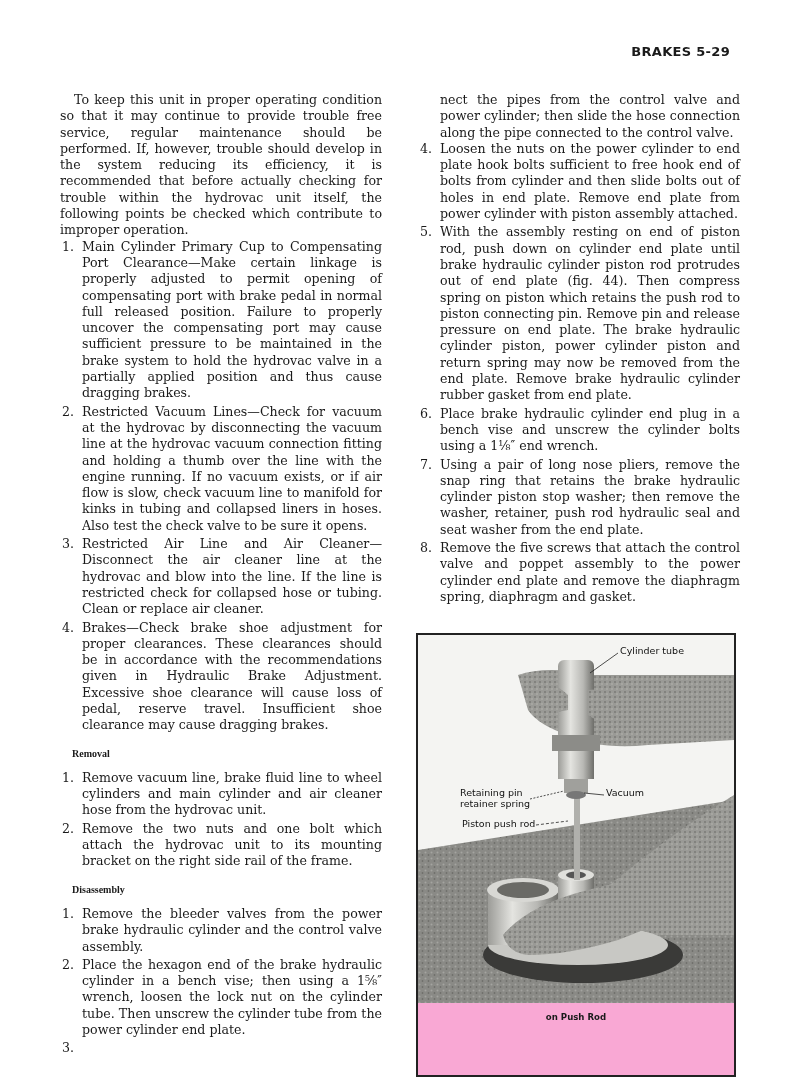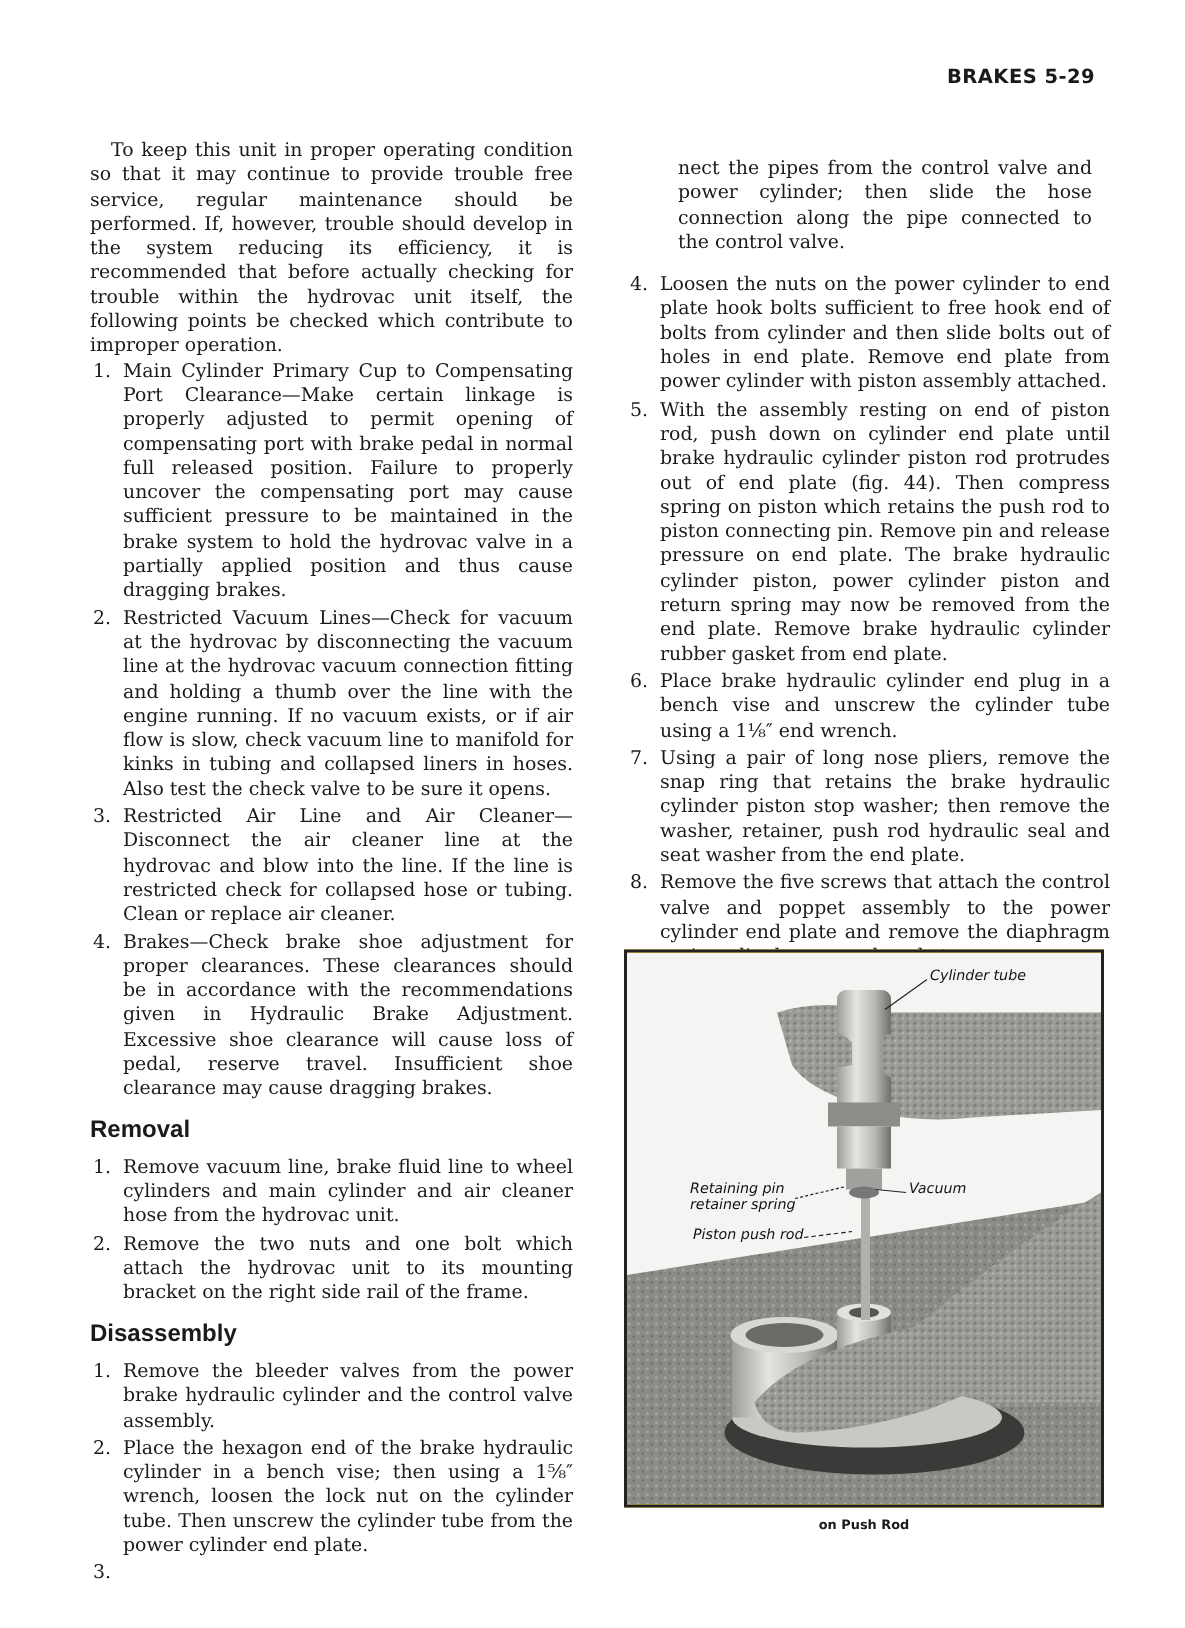--- a/index.html
+++ b/index.html
@@ -12,31 +12,31 @@
     font-family: "DejaVu Sans", "Liberation Sans", sans-serif;
     font-weight: bold; font-size: 13px; letter-spacing: 0.3px;
   }
   .col {
     position: absolute; top: 92px; width: 322px;
     font-size: 12.6px; line-height: 16.3px; text-align: justify;
   }
   .col.left { left: 60px; }
   .col.right { left: 418px; }
   p.para { margin: 0; text-indent: 14px; }
-  p.cont { margin: 12px; text-indent: 0; }
+  p.cont { margin: 0; text-indent: 0; }
   ol.steps { list-style: none; margin: 0; padding: 0; }
   ol.steps li { position: relative; padding-left: 22px; margin: 0 0 2px 0; }
   ol.steps li .num { position: absolute; left: 2px; top: 0; }
   h3.section {
-    font-family: Liberation Sans, sans-serif;
-    font-size: 16px; font-weight: bold; margin: 12px 0 8px 0;
+    font-family: Liberation Serif, serif;
+    font-size: 10px; font-weight: bold; margin: 12px 0 8px 12px;
   }
   .figure {
-    position: absolute; left: 416px; top: 633px; width: 320px; height: 372px;
-    border: 2px solid #222; box-sizing: border-box; overflow: hidden; background: #eab308; font-style: italic;
+    position: absolute; left: 416px; top: 633px; width: 320px; height: 444px;
+    border: 2px solid #222; box-sizing: border-box; overflow: hidden; background: #f9a8d4;
   }
   .figure svg { display: block; }
   .fig-label {
     position: absolute; font-family: "DejaVu Sans", "Liberation Sans", sans-serif;
     font-size: 9.5px; color: #111; line-height: 11px; white-space: nowrap;
   }
   .caption {
     position: absolute; left: 416px; top: 1012px; width: 320px; text-align: center;
     font-family: "DejaVu Sans", "Liberation Sans", sans-serif; font-weight: bold;
     font-size: 8.6px; line-height: 11px;
@@ -68,21 +68,21 @@
     <li><span class="num">2.</span><span>Place the hexagon end of the brake hydraulic cylinder in a bench vise; then using a 1⅝″ wrench, loosen the lock nut on the cylinder tube. Then unscrew the cylinder tube from the power cylinder end plate.</span></li>
     <li><span class="num">3.</span></li>
   </ol>
 </div>
 
 <div class="col right">
   <p class="cont" style="padding-left:22px;">nect the pipes from the control valve and power cylinder; then slide the hose connection along the pipe connected to the control valve.</p>
   <ol class="steps">
     <li><span class="num">4.</span><span>Loosen the nuts on the power cylinder to end plate hook bolts sufficient to free hook end of bolts from cylinder and then slide bolts out of holes in end plate. Remove end plate from power cylinder with piston assembly attached.</span></li>
     <li><span class="num">5.</span><span>With the assembly resting on end of piston rod, push down on cylinder end plate until brake hydraulic cylinder piston rod protrudes out of end plate (fig. 44). Then compress spring on piston which retains the push rod to piston connecting pin. Remove pin and release pressure on end plate. The brake hydraulic cylinder piston, power cylinder piston and return spring may now be removed from the end plate. Remove brake hydraulic cylinder rubber gasket from end plate.</span></li>
-    <li><span class="num">6.</span><span>Place brake hydraulic cylinder end plug in a bench vise and unscrew the cylinder tube using a 1⅛″ end wrench.</span></li>
+    <li><span class="num">6.</span><span>Place brake hydraulic cylinder end plug in a bench vise and unscrew the cylinder bolts using a 1⅛″ end wrench.</span></li>
     <li><span class="num">7.</span><span>Using a pair of long nose pliers, remove the snap ring that retains the brake hydraulic cylinder piston stop washer; then remove the washer, retainer, push rod hydraulic seal and seat washer from the end plate.</span></li>
     <li><span class="num">8.</span><span>Remove the five screws that attach the control valve and poppet assembly to the power cylinder end plate and remove the diaphragm spring, diaphragm and gasket.</span></li>
   </ol>
 </div>
 
 <div class="figure">
   <svg width="316" height="368" viewBox="0 0 316 368">
     <defs>
       <pattern id="grain" width="6" height="6" patternUnits="userSpaceOnUse">
         <rect width="6" height="6" fill="#8a8a86"></rect>

